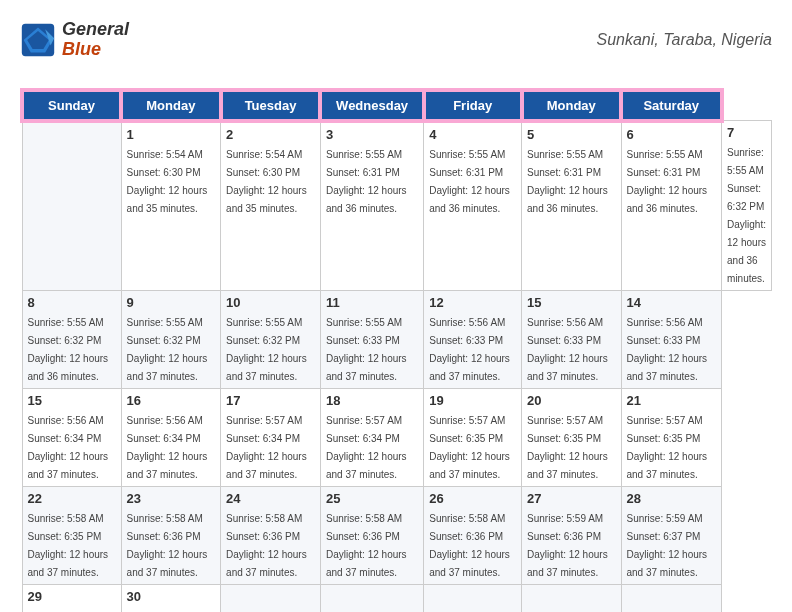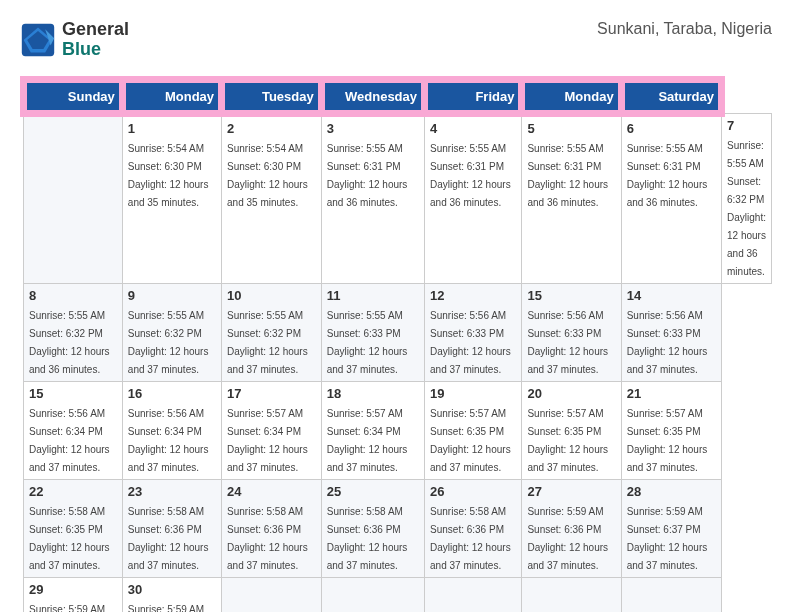--- a/index.html
+++ b/index.html
@@ -6,37 +6,38 @@
     body {
       font-family: Arial, sans-serif;
       background: #fff;
       width: 792px;
       min-height: 612px;
       padding: 20px;
     }
     .header-section {
       display: flex;
       justify-content: space-between;
-      align-items: flex-start;
-      margin-bottom: 16px;
+      align-items: center;
+      margin-bottom: 28px;
+      font-style: italic;
     }
     .logo {
       display: flex;
       align-items: center;
       gap: 6px;
     }
     .logo-text {
       display: flex;
       flex-direction: column;
       font-size: 18px;
       font-weight: bold;
       line-height: 1.1;
     }
     .logo-general { color: #333; }
-    .logo-blue { color: #0f766e; }
+    .logo-blue { color: #c2410c; }
     .logo-icon {
       width: 36px;
       height: 36px;
     }
     .title-section {
       text-align: right;
     }
     .calendar-title {
       font-size: 32px;
       font-weight: bold;
@@ -49,22 +50,22 @@
     .calendar {
       width: 100%;
       border-collapse: collapse;
     }
     .calendar th {
       background-color: #1a56a0;
       color: white;
       padding: 6px 4px;
       font-size: 13px;
       font-weight: bold;
-      border: 7px solid #f9a8d4;
-      text-align: right;
+      border: 4px solid #f9a8d4;
+      text-align: center;
     }
     .calendar td {
       border: 1px solid #ccc;
       vertical-align: top;
       padding: 4px 5px;
       width: calc(100% / 7);
       min-height: 80px;
       background: #fff;
     }
     .calendar tr:nth-child(even) td {

